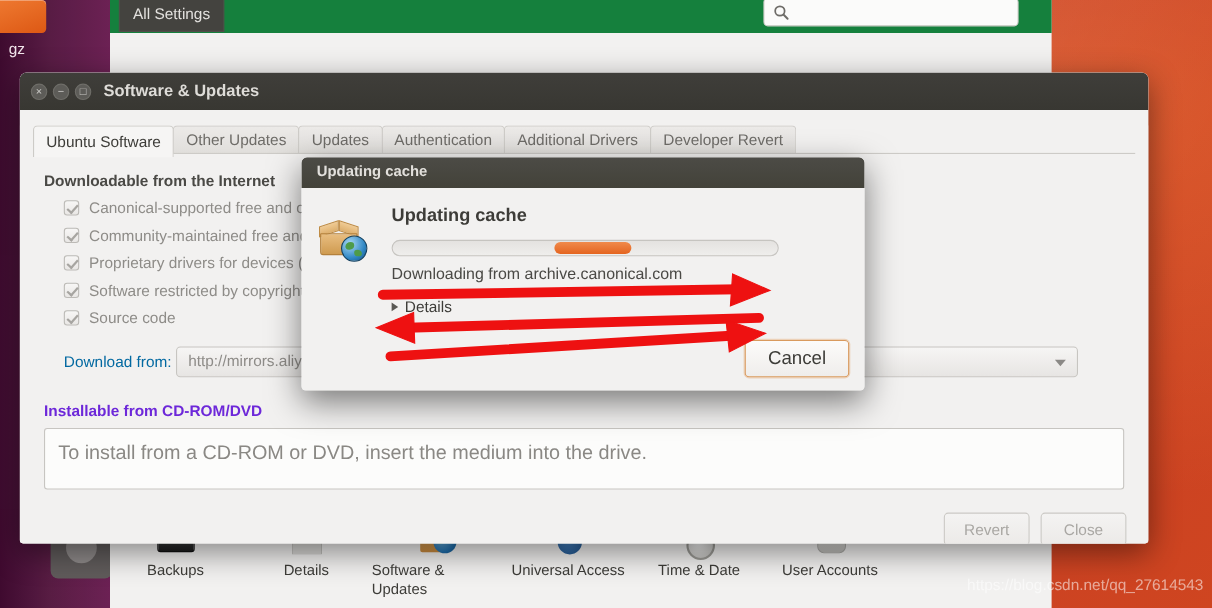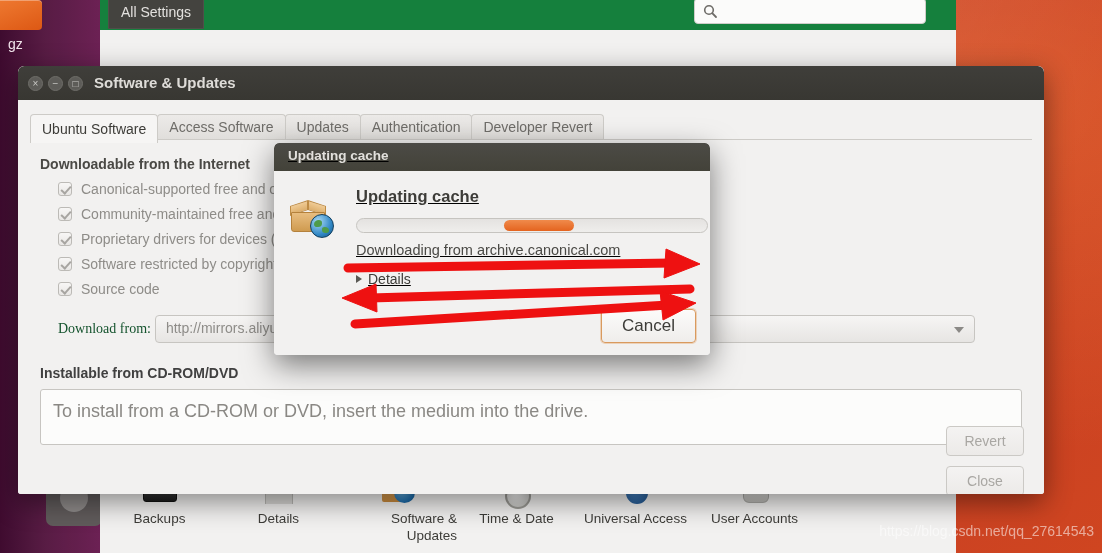--- a/index.html
+++ b/index.html
@@ -90,21 +90,21 @@
     display: flex;
   }
   .ss-item {
     width: 119px;
     display: flex; flex-direction: column; align-items: center;
     padding-top: 4px;
   }
   .ss-item .glyph { height: 28px; width: 48px; position: relative; }
   .ss-item .caption {
     margin-top: 3px; font-size: 13.5px; color: #3d3c38;
-    text-align: right; line-height: 17px;
+    text-align: left; line-height: 17px;
   }
 
   
   .ic-backup {
     position: absolute; left: 7px; top: 6px; width: 34px; height: 17px;
     background: linear-gradient(180deg, #4b4b4b, #1d1d1d);
     border-radius: 3px; border: 1px solid #111;
   }
   .ic-backup::after {
     content:""; position:absolute; left:14px; top:3px; width:6px; height:2px;
@@ -240,68 +240,67 @@
   .chk::after {
     content: ""; position: absolute;
     left: 4px; top: 1px; width: 4px; height: 8px;
     border: solid #a7a5a1; border-width: 0 2px 2px 0;
     transform: rotate(42deg);
   }
   .dlrow {
     display: flex; align-items: center;
     margin: 18px 0 0 18px;
   }
-  .dlrow .lbl { font-size: 14px; color: #14532d; margin-right: 4px; font-family: Liberation Serif, serif; }
+  .dlrow .lbl { font-size: 14px; color: #0369a1; margin-right: 4px; }
   .combo {
     position: relative;
     width: 820px; height: 28px;
     border: 1px solid #c7c5c1; border-radius: 4px;
     background: linear-gradient(180deg, #f6f5f4, #e7e5e3);
     font-size: 14px; color: #8e8c88;
     padding: 4px 10px;
   }
   .combo .arrow {
     position: absolute; right: 10px; top: 11px;
     width: 0; height: 0;
     border-left: 5px solid transparent;
     border-right: 5px solid transparent;
     border-top: 6px solid #8b8986;
   }
   .cdlabel {
-    font-size: 14px; font-weight: bold; color: #404040;
+    font-size: 14px; font-weight: bold; color: #6d28d9;
     margin: 22px 0 8px 0;
   }
   .cdbox {
     height: 56px;
     border: 1px solid #c7c5c1; border-radius: 3px;
     background: #fcfcfb;
     font-size: 18px; color: #8a8884;
     padding: 11px 12px;
   }
   .footer {
     position: absolute; right: 20px; bottom: 12px;
-    display: flex; gap: 10px; flex-direction: column;
+    display: flex; gap: 10px;
   }
   .fbtn {
     min-width: 78px;
     padding: 6px 14px;
     font-size: 14px; color: #a9a7a3;
     text-align: center;
     border: 1px solid #cbc9c5; border-radius: 4px;
     background: linear-gradient(180deg, #f4f3f2, #eceae8);
   }
 
   
   .dialog {
     position: absolute; left: 274px; top: 143px;
-    width: 436px; height: 212px;
+    width: 512px; height: 212px;
     border-radius: 5px 5px 4px 4px;
     box-shadow: 0 10px 30px rgba(0,0,0,.5);
     overflow: hidden;
-    text-decoration: underline;
   }
   .dlg-titlebar {
     height: 28px;
     background: linear-gradient(180deg, #4c4b46, #434239);
     border-radius: 5px 5px 0 0;
   }
   .dlg-titlebar span {
     display: block;
     padding: 5px 0 0 14px;
     font-size: 13.5px; font-weight: bold; color: #e2e0dc;
@@ -445,30 +444,30 @@
       <div class="ss-item">
         <div class="glyph">
             <div class="ic-box"></div>
             <div class="ic-globe"></div>
           </div>
         <div class="caption">Software &amp;
 Updates</div>
       </div>
       <div class="ss-item">
         <div class="glyph">
-            <div class="ic-clock"></div>
-          </div>
-        <div class="caption">Time &amp; Date</div>
+            <div class="ic-person"></div>
+          </div>
+        <div class="caption">Universal
+Access</div>
       </div>
       <div class="ss-item">
         <div class="glyph">
-            <div class="ic-person"></div>
-          </div>
-        <div class="caption">Universal
-Access</div>
+            <div class="ic-clock"></div>
+          </div>
+        <div class="caption">Time &amp; Date</div>
       </div>
       <div class="ss-item">
         <div class="glyph">
             <div class="ic-user"></div>
           </div>
         <div class="caption">User
 Accounts</div>
       </div>
     </div>
   </div>
@@ -477,23 +476,24 @@
     <div class="sw-titlebar">
       <div class="wbtn close">×</div>
       <div class="wbtn min">−</div>
       <div class="wbtn max">□</div>
       <div class="sw-title">Software &amp; Updates</div>
     </div>
 
     <div class="sw-body">
       <div class="tabrow">
         <div class="tab active">Ubuntu Software</div>
-        <div class="tab">Access Software</div>
+        <div class="tab">Other Updates</div>
         <div class="tab">Updates</div>
         <div class="tab">Authentication</div>
+        <div class="tab">Additional Drivers</div>
         <div class="tab">Developer Revert</div>
       </div>
 
       <div class="panel">
         <div class="grouplabel">Downloadable from the Internet</div>
 
         <div class="checkrow">
           <div class="chk"></div>
           <span>Canonical-supported free and open-source software (main)</span>
         </div>

